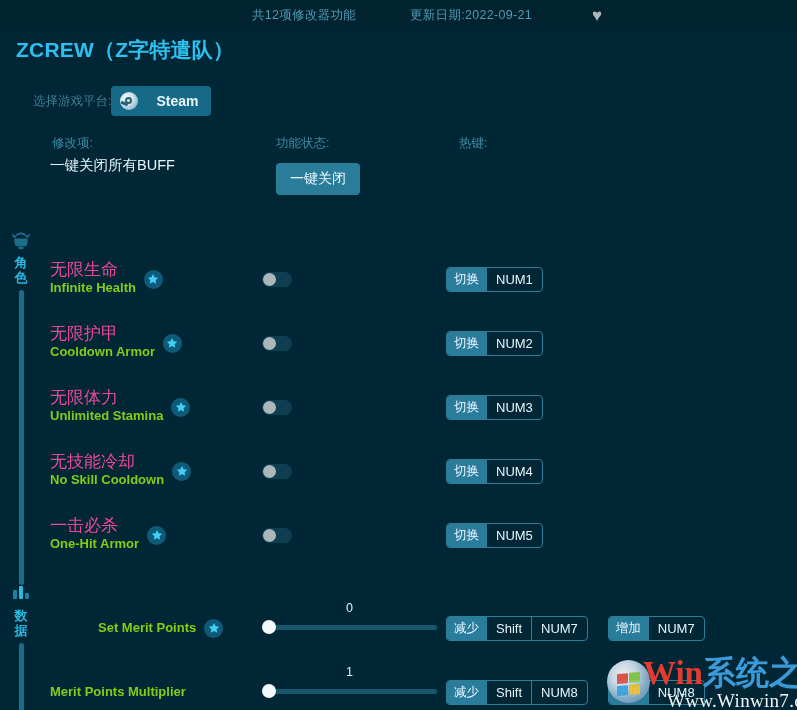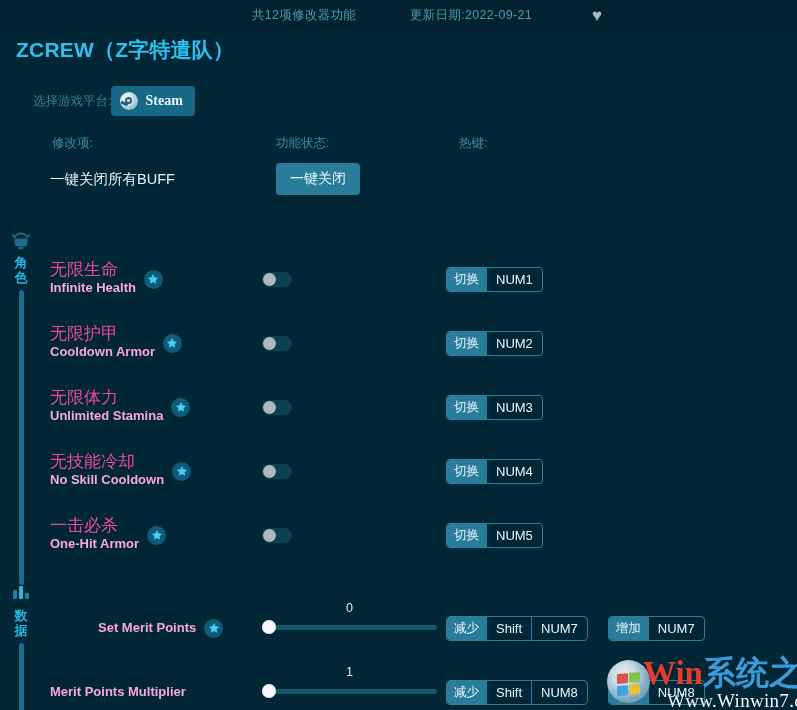--- a/index.html
+++ b/index.html
@@ -61,29 +61,29 @@
     display: flex;
     align-items: center;
   }
   .platform-label {
     font-size: 12.5px;
     color: #3d7e95;
   }
   .platform-btn {
     display: inline-flex;
     align-items: center;
-    gap: 7px;
+    gap: 18px;
     background: #176a87;
     border: none;
     border-radius: 4px;
     padding: 6px 12px 6px 9px;
     color: #e9f6fb;
     font-size: 14px;
     font-weight: bold;
-    font-family: Liberation Serif, serif;
+    font-family: Liberation Sans, sans-serif;
     cursor: pointer;
   }
   .steam-glyph {
     width: 18px; height: 18px;
     border-radius: 50%;
     background: radial-gradient(circle at 35% 35%, #f4fbff 0%, #cfe3ee 40%, #8fb8cb 75%, #6fa0b6 100%);
     position: relative;
     display: inline-block;
   }
   .steam-glyph::after {
@@ -112,21 +112,21 @@
     font-size: 12.5px;
     color: #3f8ba4;
   }
   .ch-item   { left: 52px; }
   .ch-status { left: 276px; }
   .ch-hotkey { left: 459px; }
 
   
   .allbuff-label {
     position: absolute;
-    left: 50px; top: 170px;
+    left: 50px; top: 156px;
     font-size: 14.5px;
     color: #e8f4f9;
     white-space: nowrap;
   }
   .allbuff-btn {
     position: absolute;
     left: 276px; top: 163px;
     background: #2a7c9b;
     border: none;
     border-radius: 4px;
@@ -188,21 +188,21 @@
   .names-block { display: flex; flex-direction: column; }
   .name-cn {
     font-size: 17px;
     color: #ec4899;
     line-height: 18px;
     white-space: nowrap;
   }
   .name-en {
     font-size: 13px;
     font-weight: bold;
-    color: #f9a8d4;
+    color: #84cc16;
     line-height: 18px;
     white-space: nowrap;
   }
   .star-badge {
     width: 19px; height: 19px;
     border-radius: 50%;
     background: #0f5a78;
     margin-left: 8px;
     align-self: center;
     position: relative;

